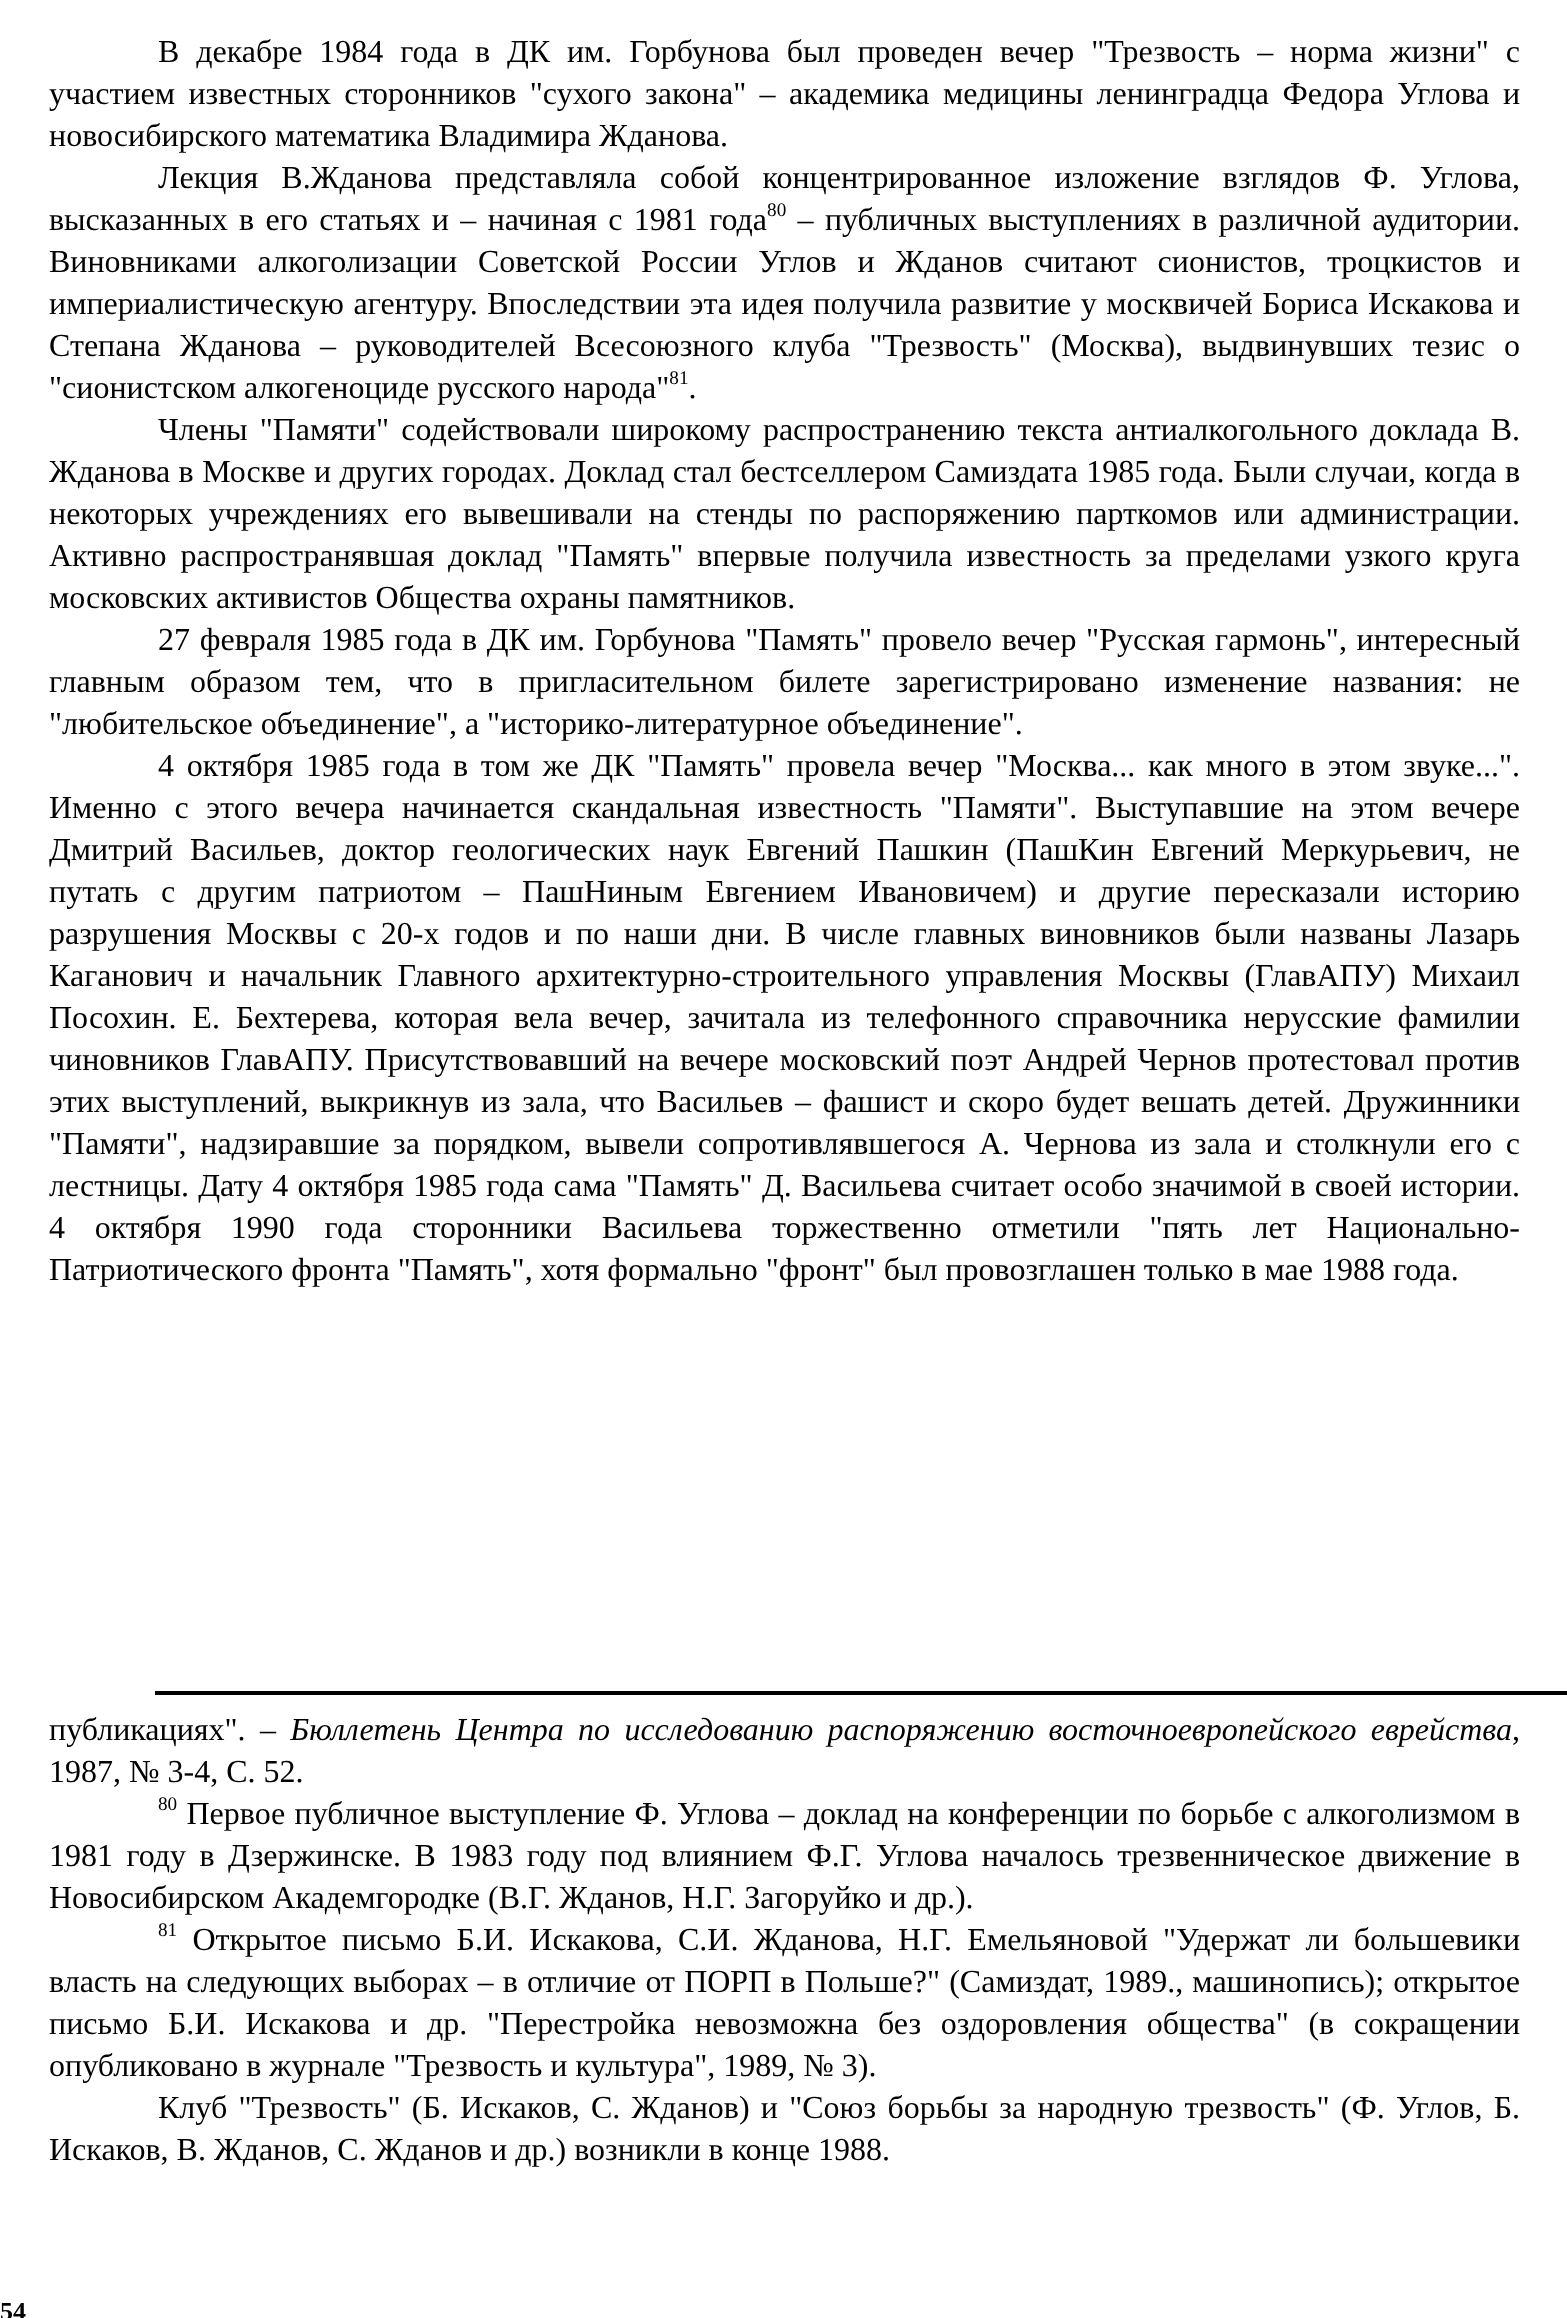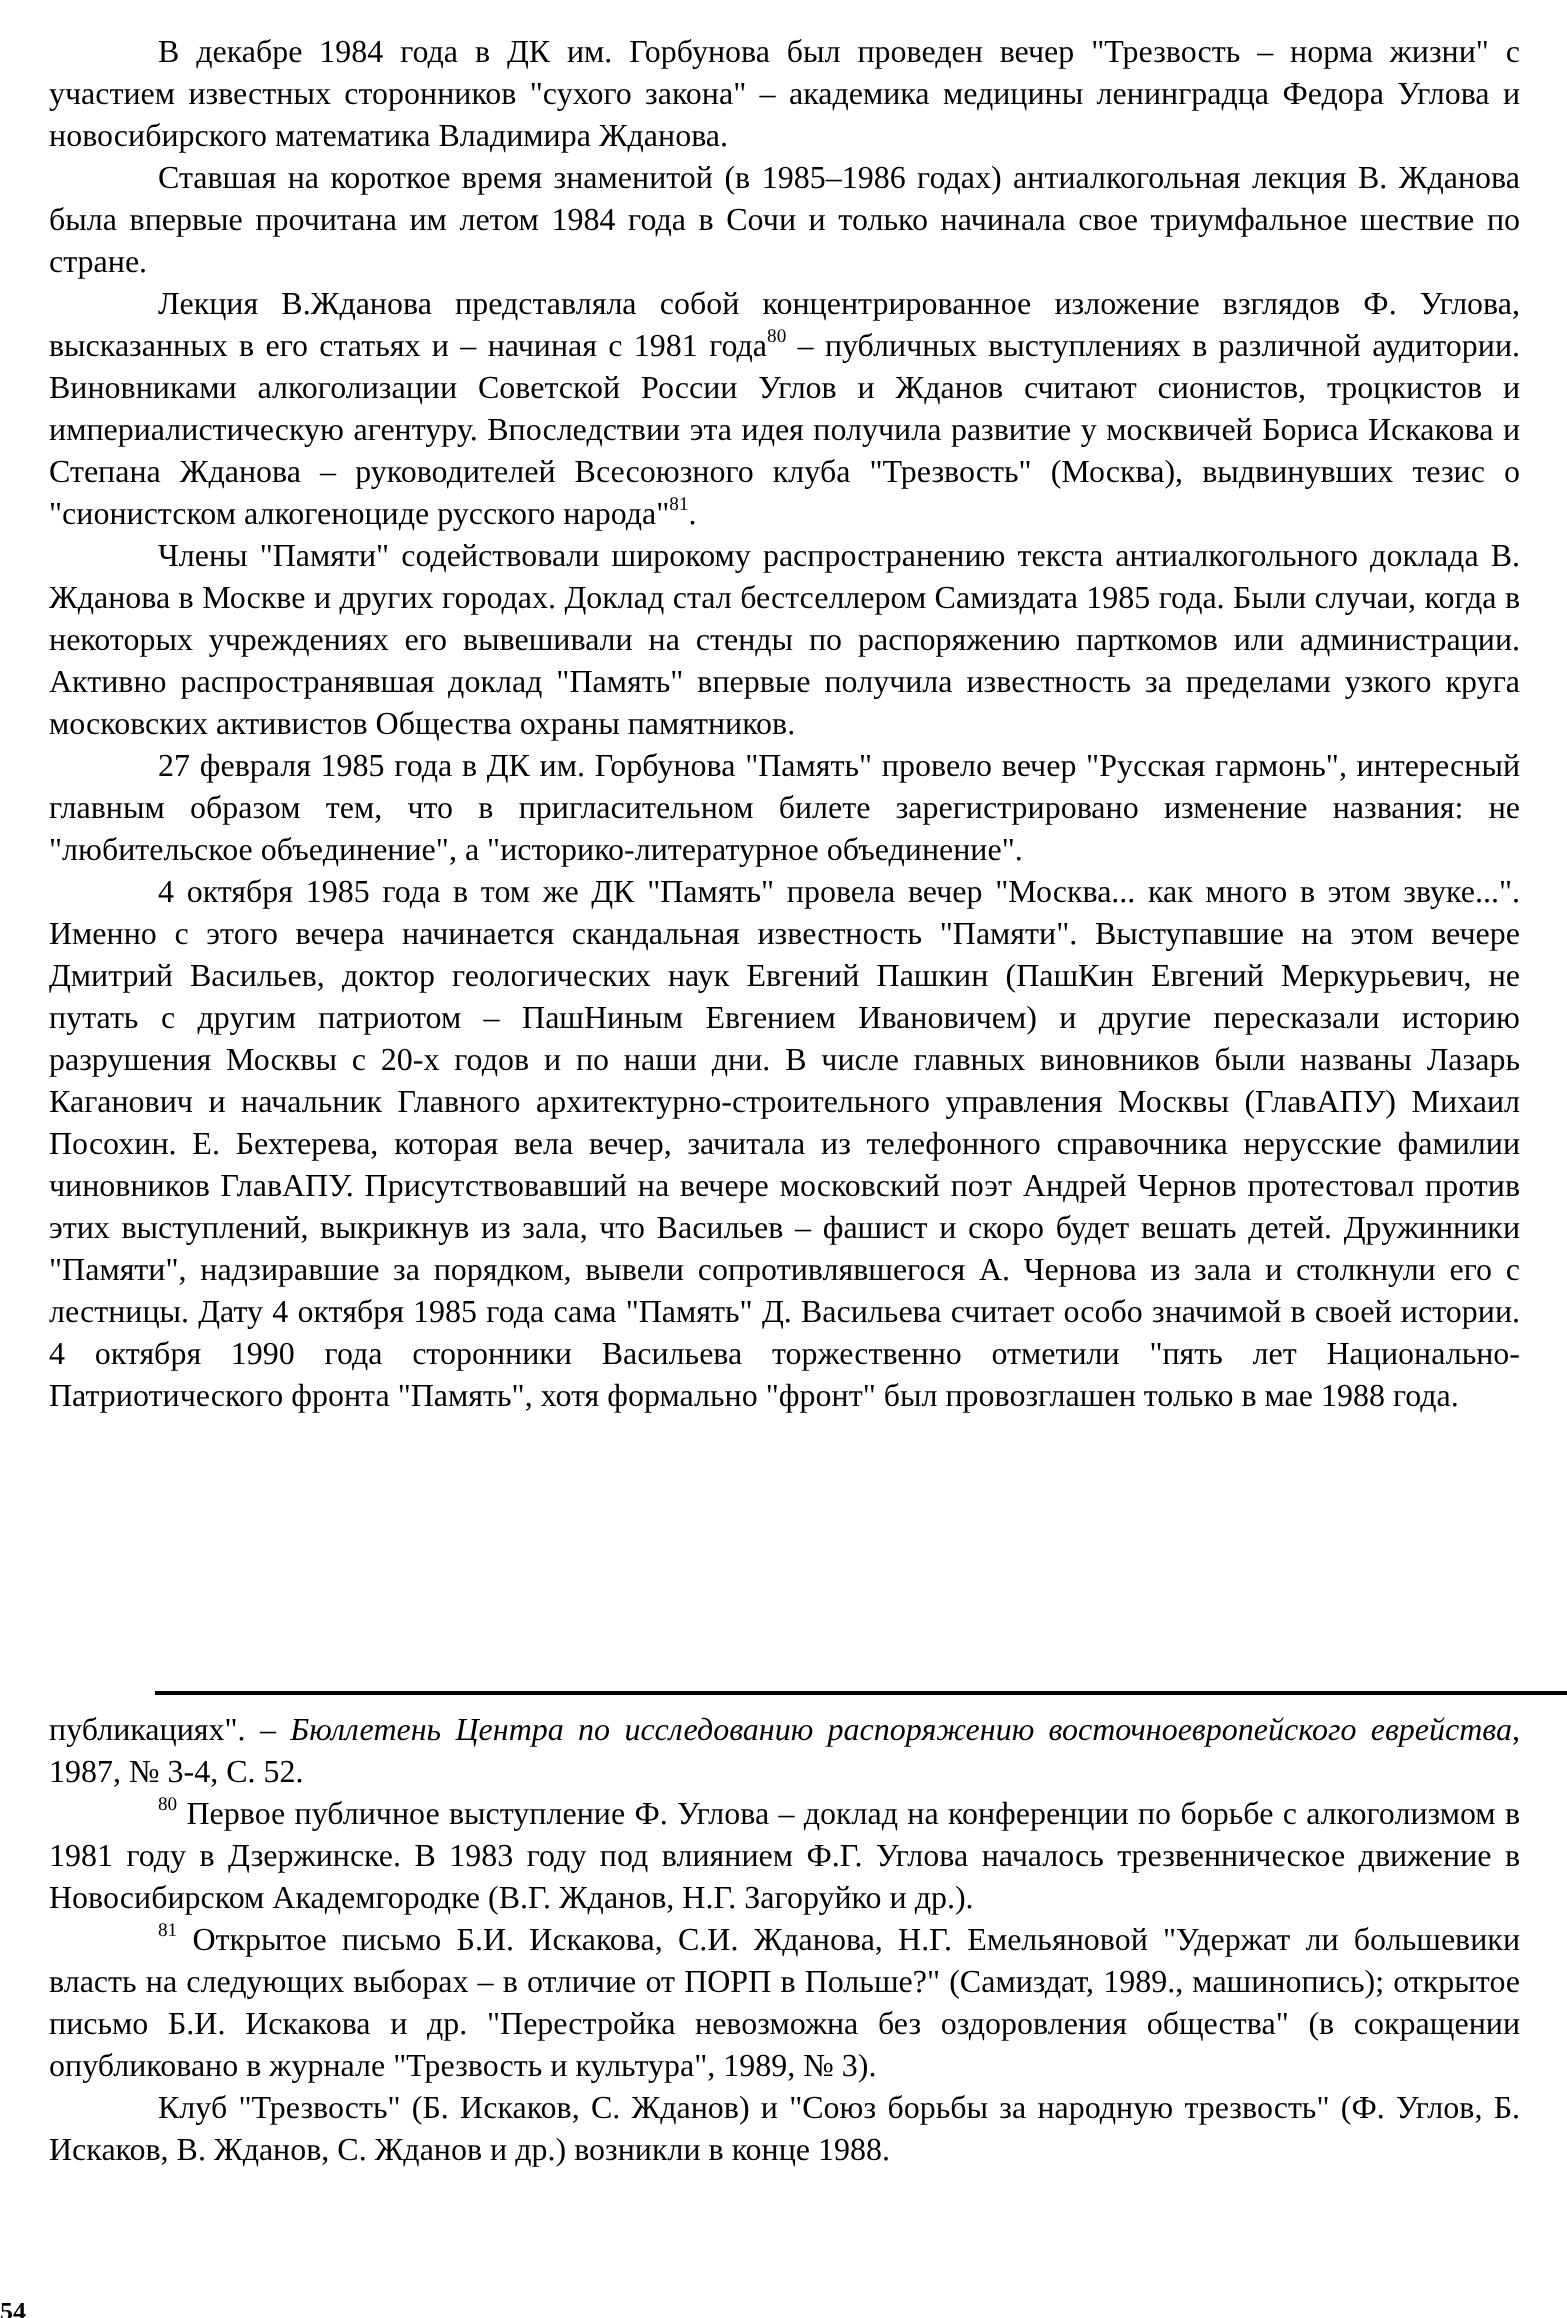--- a/index.html
+++ b/index.html
@@ -34,21 +34,20 @@
     position: absolute; left: 0; width: 1568px; top: 2280px; text-align: left;
     font-weight: bold; font-size: 26px; line-height: 31px;
   }
 </style>
 </head>
 <body>
 
 <div class="page">
   <div class="main" id="main-text">
       <p><span>В декабре 1984 года в ДК им. Горбунова был проведен вечер "Трезвость – норма жизни" с участием известных сторонников "сухого закона" – академика медицины ленинградца Федора Углова и новосибирского математика Владимира Жданова.</span></p>
-      <p><span>Ставшая на короткое время знаменитой (в 1985–1986 годах) антиалкогольная лекция В. Жданова была впервые прочитана им летом 1984 года в Сочи и только начинала свое триумфальное шествие по стране.</span></p>
       <p><span>Лекция В.Жданова представляла собой концентрированное изложение взглядов Ф. Углова, высказанных в его статьях и – начиная с 1981 года</span><sup>80</sup><span> – публичных выступлениях в различной аудитории. Виновниками алкоголизации Советской России Углов и Жданов считают сионистов, троцкистов и империалистическую агентуру. Впоследствии эта идея получила развитие у москвичей Бориса Искакова и Степана Жданова – руководителей Всесоюзного клуба "Трезвость" (Москва), выдвинувших тезис о "сионистском алкогеноциде русского народа"</span><sup>81</sup><span>.</span></p>
       <p><span>Члены "Памяти" содействовали широкому распространению текста антиалкогольного доклада В. Жданова в Москве и других городах. Доклад стал бестселлером Самиздата 1985 года. Были случаи, когда в некоторых учреждениях его вывешивали на стенды по распоряжению парткомов или администрации. Активно распространявшая доклад "Память" впервые получила известность за пределами узкого круга московских активистов Общества охраны памятников.</span></p>
       <p><span>27 февраля 1985 года в ДК им. Горбунова "Память" провело вечер "Русская гармонь", интересный главным образом тем, что в пригласительном билете зарегистрировано изменение названия: не "любительское объединение", а "историко-литературное объединение".</span></p>
       <p><span>4 октября 1985 года в том же ДК "Память" провела вечер "Москва... как много в этом звуке...". Именно с этого вечера начинается скандальная известность "Памяти". Выступавшие на этом вечере Дмитрий Васильев, доктор геологических наук Евгений Пашкин (ПашКин Евгений Меркурьевич, не путать с другим патриотом – ПашНиным Евгением Ивановичем) и другие пересказали историю разрушения Москвы с 20-х годов и по наши дни. В числе главных виновников были названы Лазарь Каганович и начальник Главного архитектурно-строительного управления Москвы (ГлавАПУ) Михаил Посохин. Е. Бехтерева, которая вела вечер, зачитала из телефонного справочника нерусские фамилии чиновников ГлавАПУ. Присутствовавший на вечере московский поэт Андрей Чернов протестовал против этих выступлений, выкрикнув из зала, что Васильев – фашист и скоро будет вешать детей. Дружинники "Памяти", надзиравшие за порядком, вывели сопротивлявшегося А. Чернова из зала и столкнули его с лестницы. Дату 4 октября 1985 года сама "Память" Д. Васильева считает особо значимой в своей истории. 4 октября 1990 года сторонники Васильева торжественно отметили "пять лет Национально-Патриотического фронта "Память", хотя формально "фронт" был провозглашен только в мае 1988 года.</span></p>
     </div>
   <div class="rule"></div>
   <div class="notes" id="footnotes">
       <p class="cont"><span>публикациях". – </span><em>Бюллетень Центра по исследованию распоряжению восточноевропейского еврейства</em><span>, 1987, № 3-4, С. 52.</span></p>
       <p><span class="fnnum">80</span><span> Первое публичное выступление Ф. Углова – доклад на конференции по борьбе с алкоголизмом в 1981 году в Дзержинске. В 1983 году под влиянием Ф.Г. Углова началось трезвенническое движение в Новосибирском Академгородке (В.Г. Жданов, Н.Г. Загоруйко и др.).</span></p>
       <p><span class="fnnum">81</span><span> Открытое письмо Б.И. Искакова, С.И. Жданова, Н.Г. Емельяновой "Удержат ли большевики власть на следующих выборах – в отличие от ПОРП в Польше?" (Самиздат, 1989., машинопись); открытое письмо Б.И. Искакова и др. "Перестройка невозможна без оздоровления общества" (в сокращении опубликовано в журнале "Трезвость и культура", 1989, № 3).</span></p>

